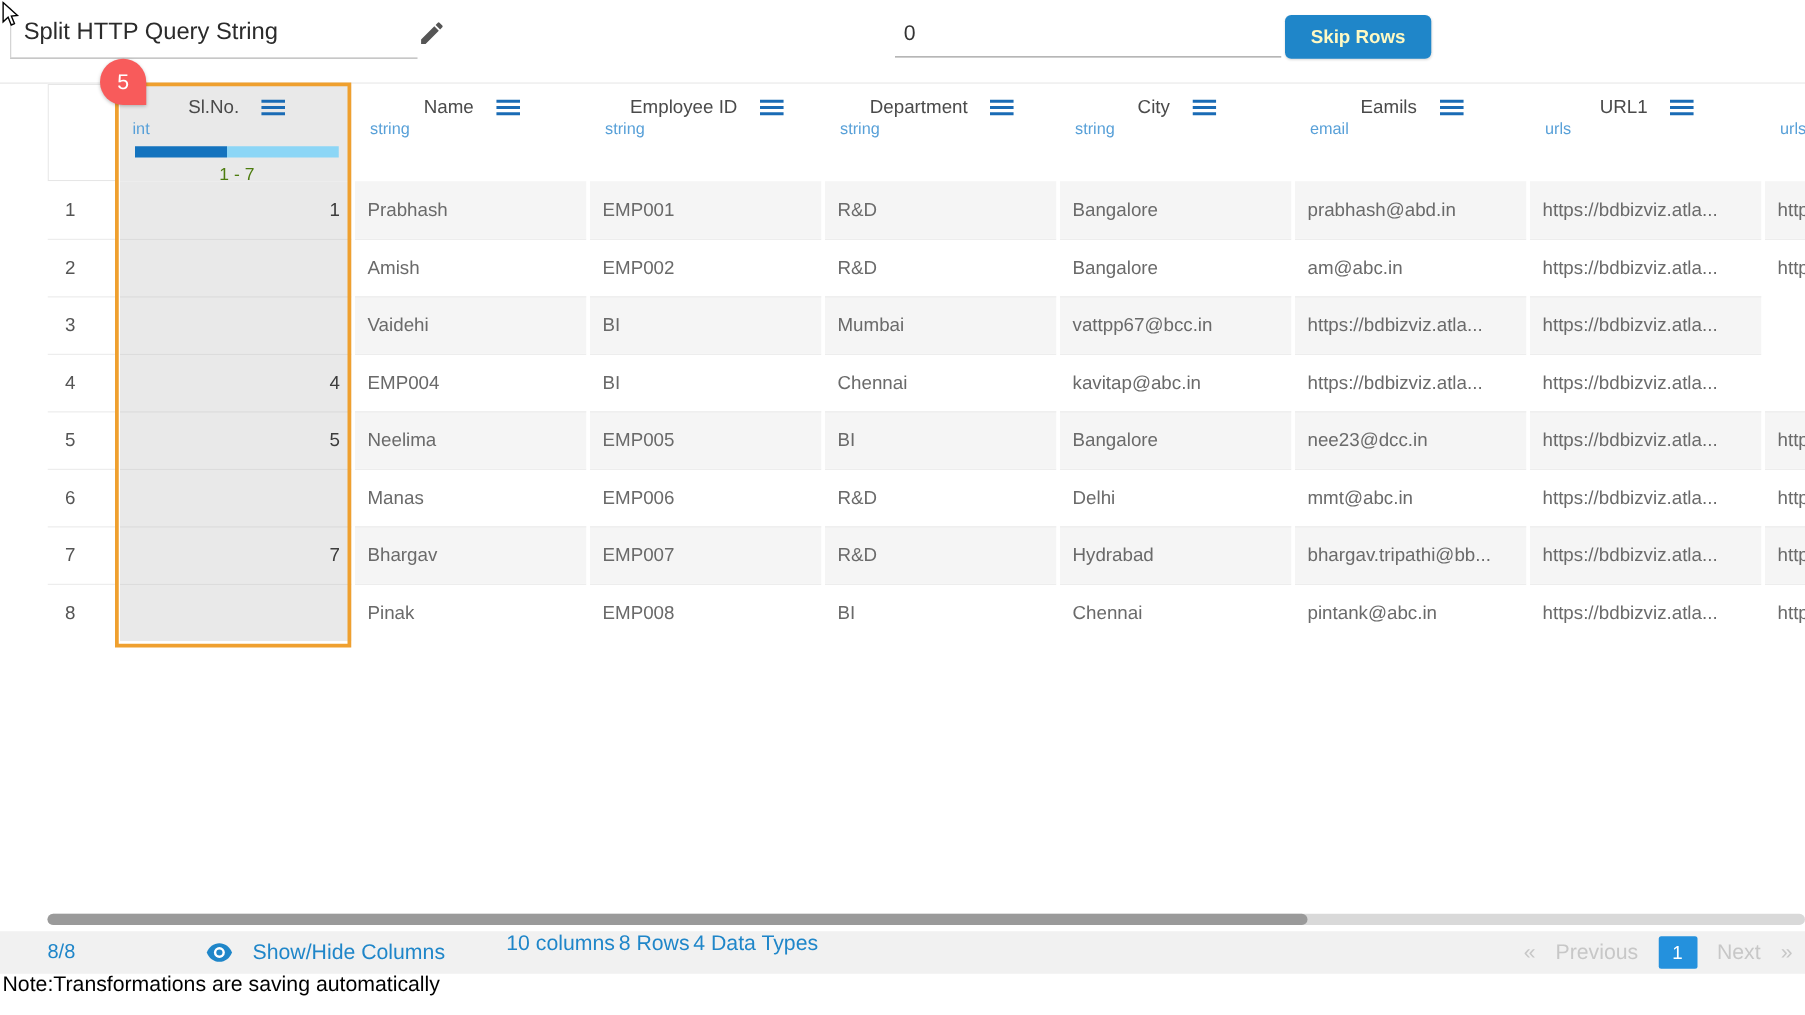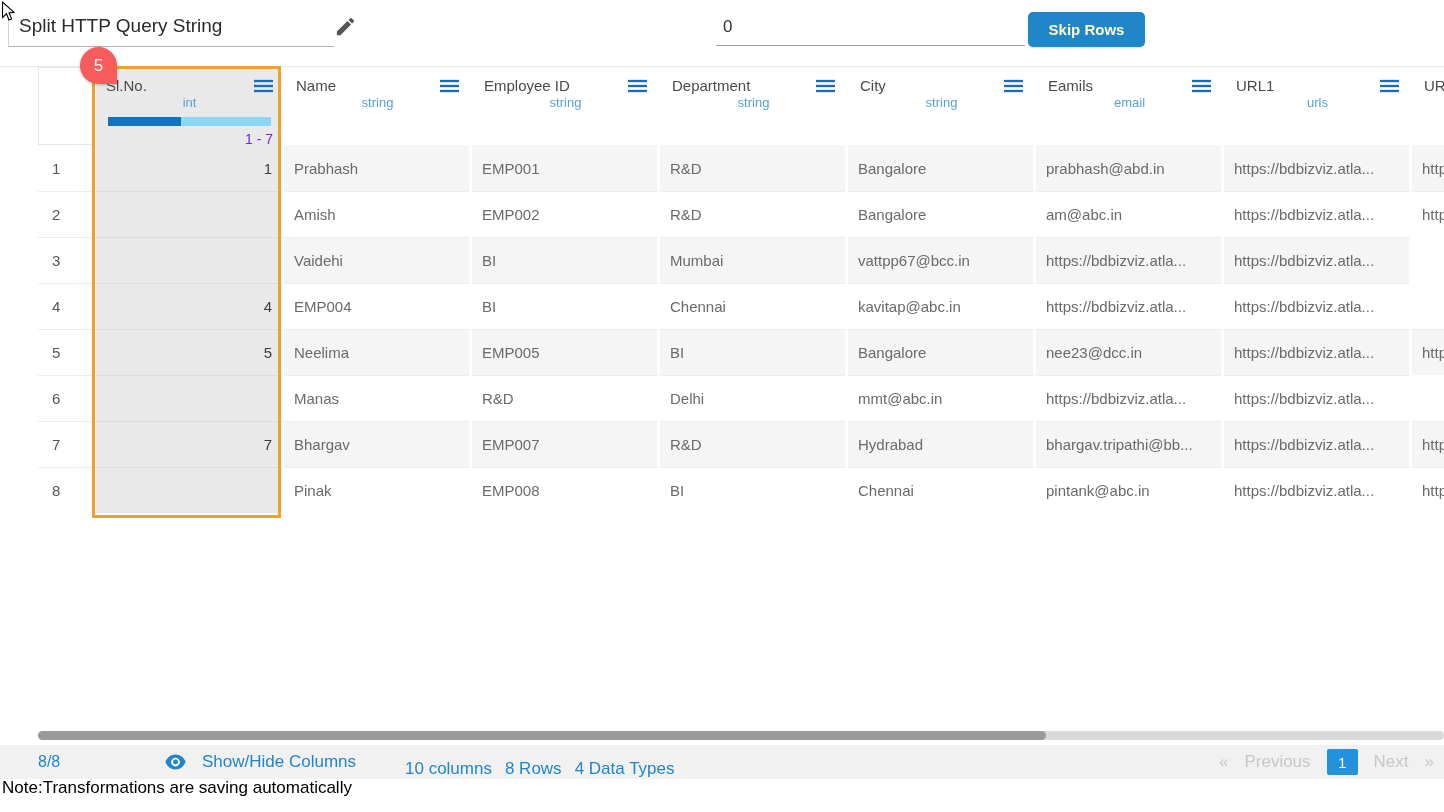--- a/index.html
+++ b/index.html
@@ -23,25 +23,25 @@
 
   .top-rule { position:absolute; left:0; top:66px; width:1444px; height:1px; background:#e8e8e8; }
 
   
   .table-wrap { position:absolute; left:38px; top:67px; width:1406px; height:446px; overflow:hidden; background:#fff; }
   .hdr, .trow { display:grid; grid-template-columns:55px repeat(8,185px); column-gap:3px; }
   .hdr { height:78px; }
   .hcell { background:#fff; padding:10px 10px 0 12px; overflow:hidden; }
   .hcell.gutter-h { background:#fff; border:1px solid #e6e6e6; padding:0; }
   .hcell.slno-h { background:#e9e9e9; padding:10px 8px 0 10px; }
-  .hrow { display:flex; justify-content:space-between; align-items:flex-start;gap:18px; }
+  .hrow { display:flex; justify-content:center; align-items:flex-start;gap:18px; }
   .hlabel { font-size:15px; color:#4a4a4a; white-space:nowrap; }
-  .htype { display:block; text-align:center; font-size:13px; color:#58a0d8; margin-top:1px; }
+  .htype { display:block; text-align:left; font-size:13px; color:#58a0d8; margin-top:1px; }
   .hbar { height:9px; margin:7px 2px 5px 2px; background:linear-gradient(to right,#1473be 45%,#8cd6f6 45%); }
-  .hrange { text-align:right; font-size:14px; color:#6d28d9; }
+  .hrange { text-align:center; font-size:14px; color:#4d7c0f; }
   .menu-icon { flex:0 0 auto; margin-top:2px; cursor:pointer; }
 
   .cell { height:46px; display:flex; align-items:center; padding:0 10px;
     font-size:15px; color:#6a6a6a; background:#fff; border-top:1px solid #ededed;
     overflow:hidden; white-space:nowrap; }
   .trow:first-child .cell { border-top:none; }
   .trow.odd .cell { background:#f5f5f5; }
   .cell.gutter { background:#fff; color:#555; padding-left:14px; }
   .trow.odd .cell.gutter { background:#fff; }
   .cell.slno { background:#e9e9e9; justify-content:flex-end; color:#3c3c3c; border-top-color:#dcdcdc; padding-right:9px; }
@@ -57,21 +57,21 @@
 
   
   .hscroll-track { position:absolute; left:38px; top:731px; width:1406px; height:9px; background:#d9d9d9; border-radius:5px; }
   .hscroll-thumb { position:absolute; left:0; top:0; width:1008px; height:9px; background:#9a9a9a; border-radius:5px; cursor:pointer; }
 
   
   .footer { position:absolute; left:0; top:745px; width:1444px; height:34px; background:#f1f1f1; }
   .f-count { position:absolute; left:38px; top:0; line-height:34px; color:#1f86c9; font-size:16px; }
   .f-showhide { position:absolute; left:165px; top:0; height:34px; display:flex; align-items:center; gap:16px;
     color:#1f86c9; font-size:17px; cursor:pointer; background:none; border:none; font-family:"Liberation Sans",sans-serif; }
-  .f-stats { position:absolute; left:405px; top:0; height:34px; display:flex; align-items:flex-end; gap:13px;
+  .f-stats { position:absolute; left:405px; top:0; height:34px; display:flex; align-items:flex-start; gap:3px;
     color:#1f86c9; font-size:17px; }
   .f-pager { position:absolute; right:10px; top:0; height:34px; display:flex; align-items:center; gap:16px;
     color:#c7c7c7; font-size:17px; }
   .f-pager .pg-link { color:#c7c7c7; background:none; border:none; font-size:17px; font-family:"Liberation Sans",sans-serif; cursor:default; }
   .pg-current { width:31px; height:26px; background:#2491dd; color:#fff; font-size:15px;
     display:flex; align-items:center; justify-content:center; border-radius:2px; border:none; cursor:pointer; }
 
   .note-text { position:absolute; left:2px; top:778px; font-size:17px; color:#000000; }
 
   .mouse-cursor { position:absolute; left:1px; top:1px; z-index:20; pointer-events:none; }
@@ -260,20 +260,21 @@
     <div class="cell">BI</div>
     <div class="cell">Bangalore</div>
     <div class="cell">nee23@dcc.in</div>
     <div class="cell">https://bdbizviz.atla...</div>
     <div class="cell">https://bdbizviz.atla...</div>
   </div>
       <div class="trow">
     <div class="cell gutter">6</div>
     <div class="cell slno"></div>
     <div class="cell">Manas</div>
+    <div class="cell">EMP006</div>
     <div class="cell">R&amp;D</div>
     <div class="cell">Delhi</div>
     <div class="cell">mmt@abc.in</div>
     <div class="cell">https://bdbizviz.atla...</div>
     <div class="cell">https://bdbizviz.atla...</div>
   </div>
       <div class="trow odd">
     <div class="cell gutter">7</div>
     <div class="cell slno">7</div>
     <div class="cell">Bhargav</div>

